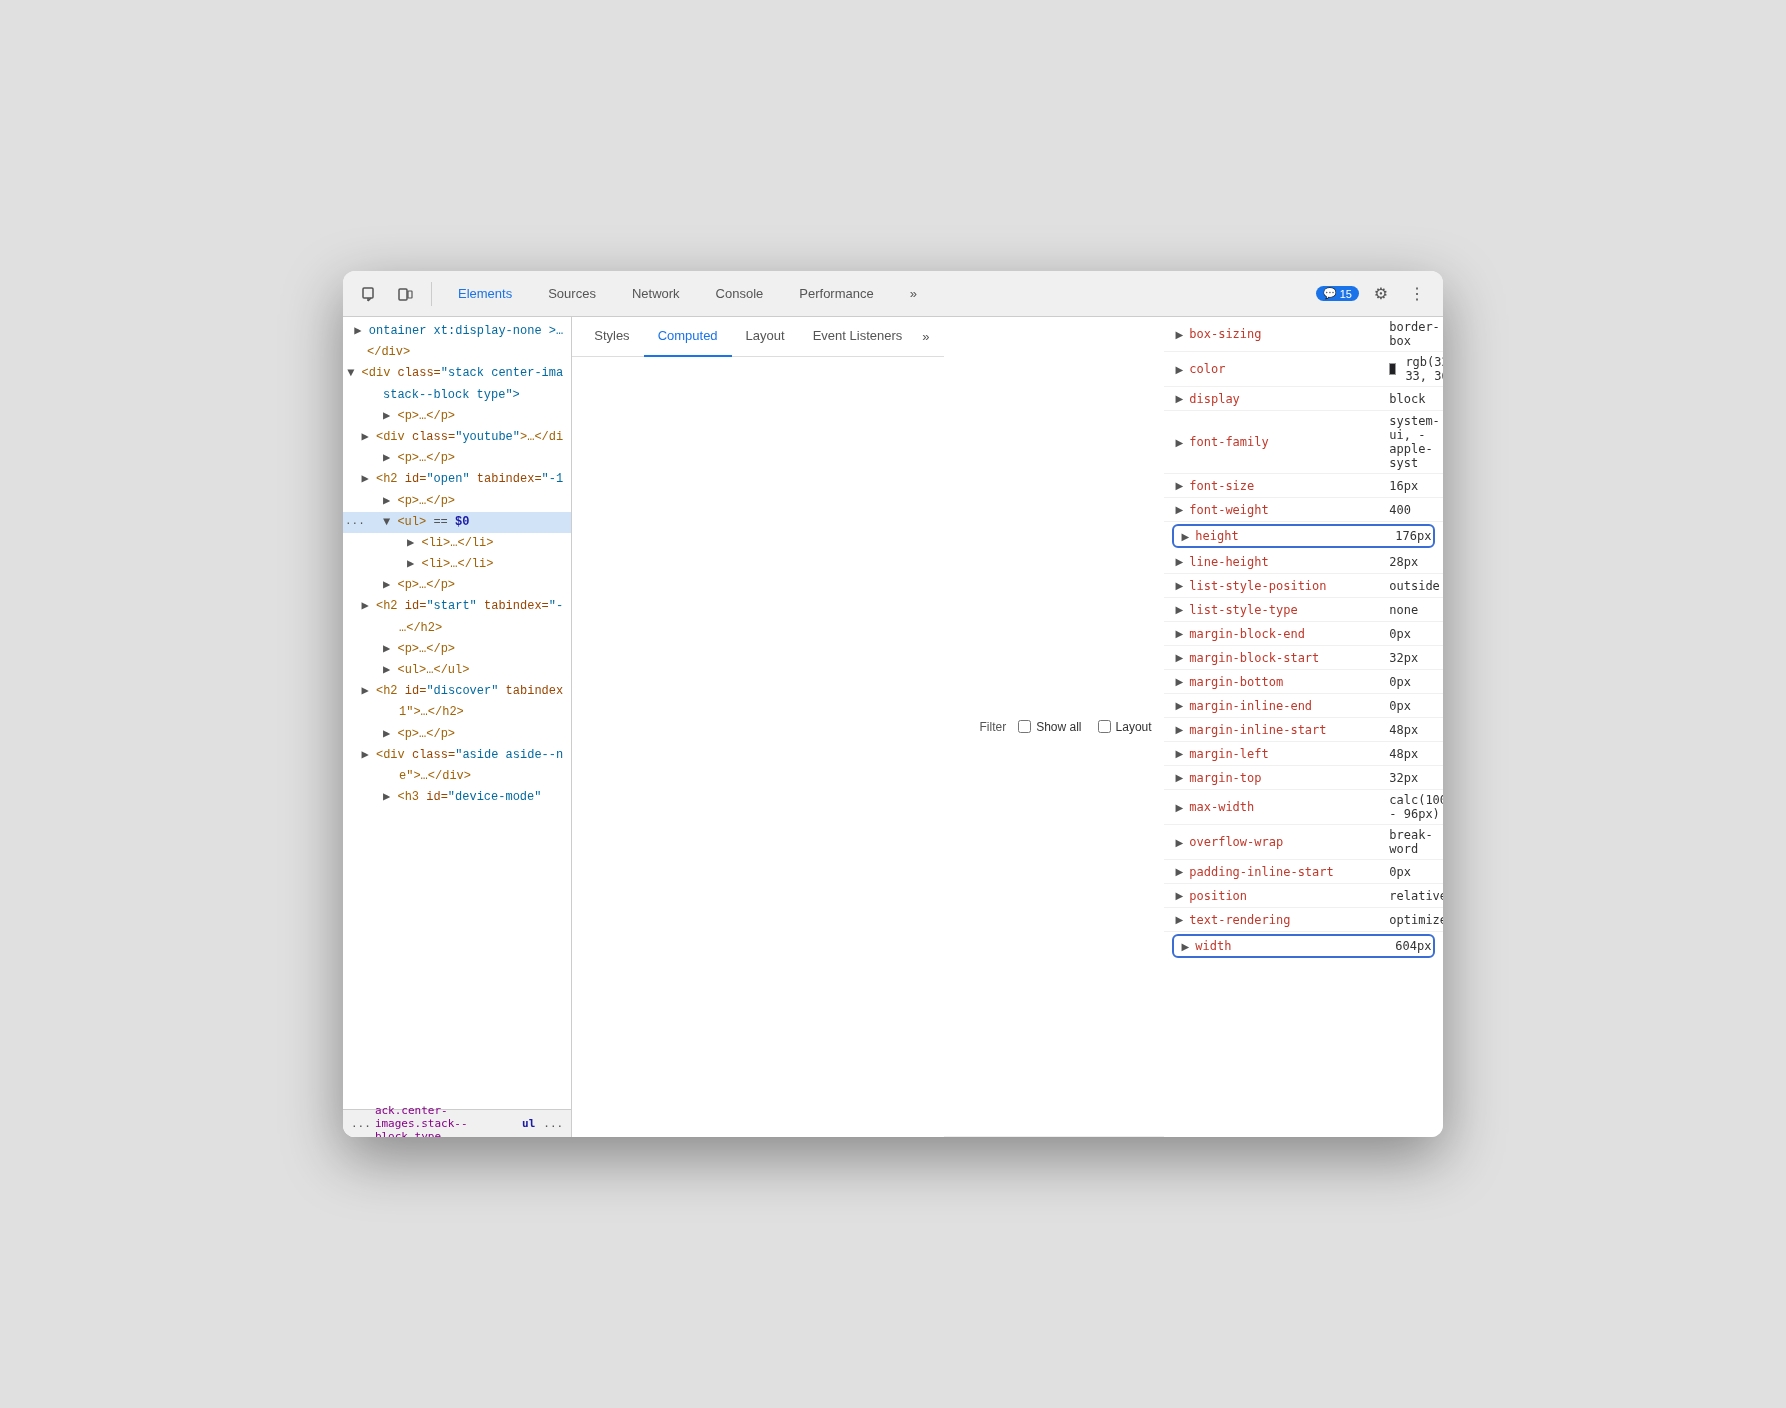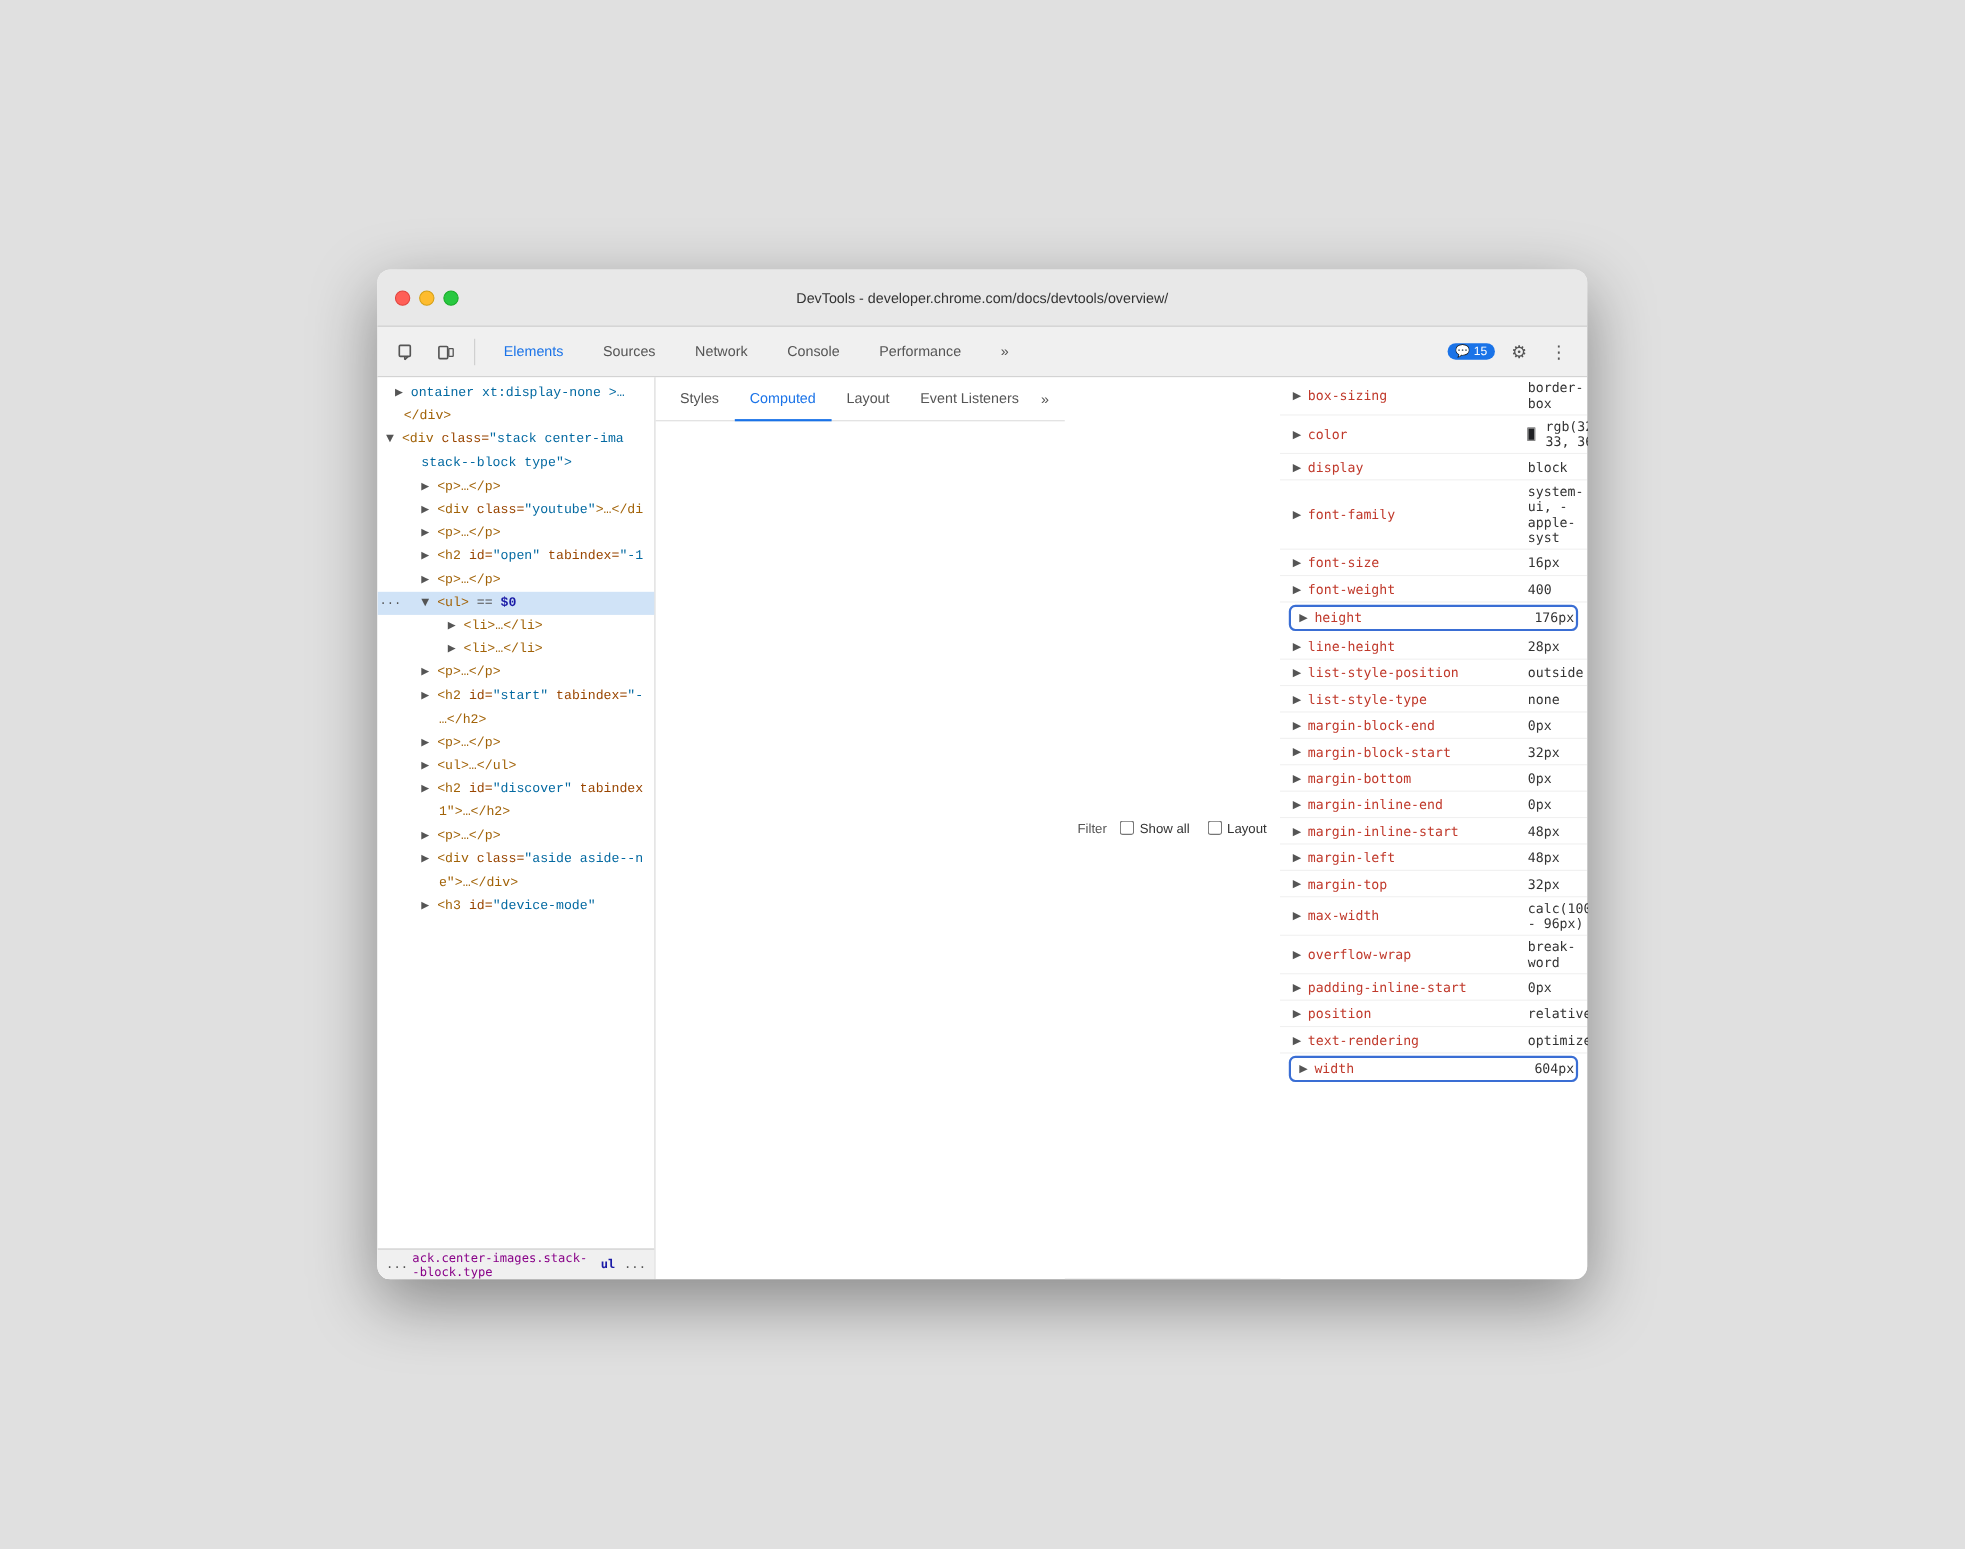--- a/index.html
+++ b/index.html
@@ -217,20 +217,21 @@
     .filter-bar {
       display: flex;
       align-items: center;
       padding: 6px 12px;
       border-bottom: 1px solid #eee;
       gap: 12px;
     }
     .filter-label {
       font-size: 12px;
       color: #555;
+      margin-left: 24px;
     }
     .filter-checkbox-group {
       display: flex;
       align-items: center;
       gap: 16px;
       margin-left: auto;
     }
     .filter-checkbox-item {
       display: flex;
       align-items: center;
@@ -291,28 +292,20 @@
       background: rgb(32,33,36);
       vertical-align: middle;
       margin-right: 3px;
     }
   </style>
 </head>
 <body>
 
 <div class="window">
 
-  <div class="title-bar">
-    <div class="traffic-lights">
-      <div class="tl tl-red"></div>
-      <div class="tl tl-yellow"></div>
-      <div class="tl tl-green"></div>
-    </div>
-    <span class="title-bar-title">DevTools - developer.chrome.com/docs/devtools/overview/</span>
-  </div>
 
   <div class="toolbar">
     <div class="toolbar-icon">
       <svg width="16" height="16" viewBox="0 0 16 16" fill="none">
         <rect x="2" y="2" width="10" height="10" rx="1" stroke="#555" stroke-width="1.5" fill="none"></rect>
         <line x1="7" y1="12" x2="7" y2="15" stroke="#555" stroke-width="1.5"></line>
         <line x1="7" y1="15" x2="10" y2="12" stroke="#555" stroke-width="1.5"></line>
       </svg>
     </div>
     <div class="toolbar-icon">

